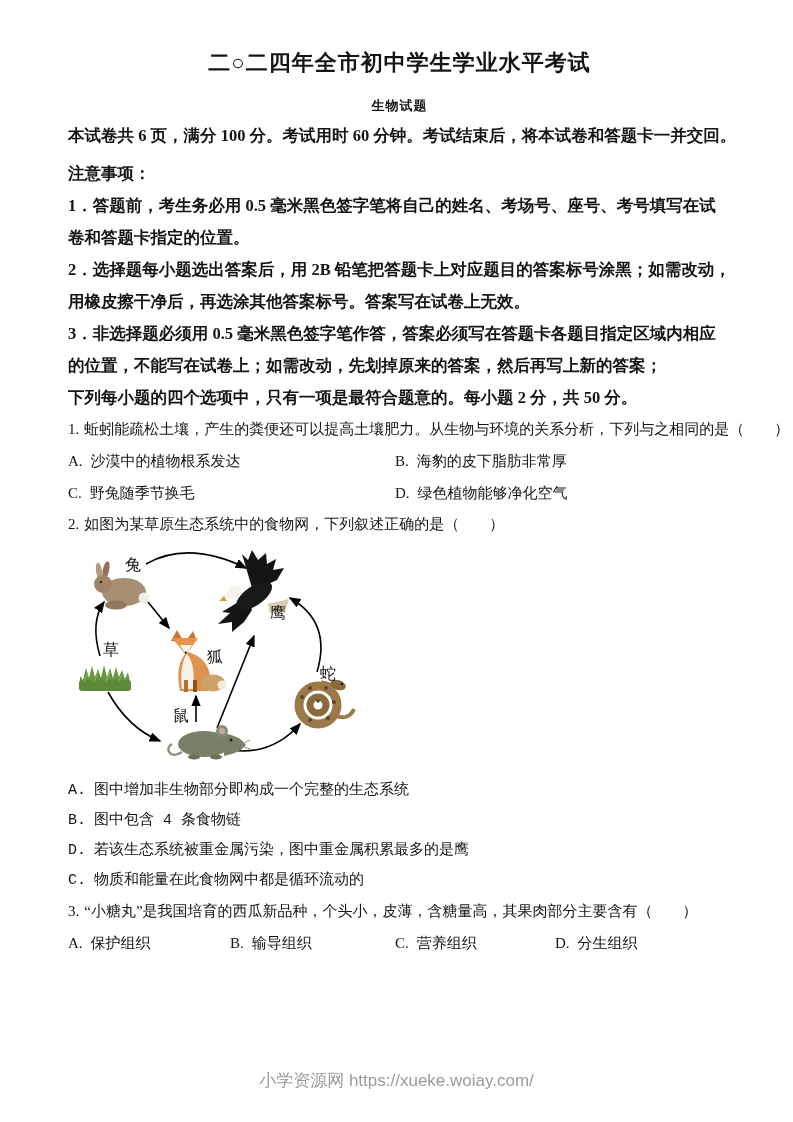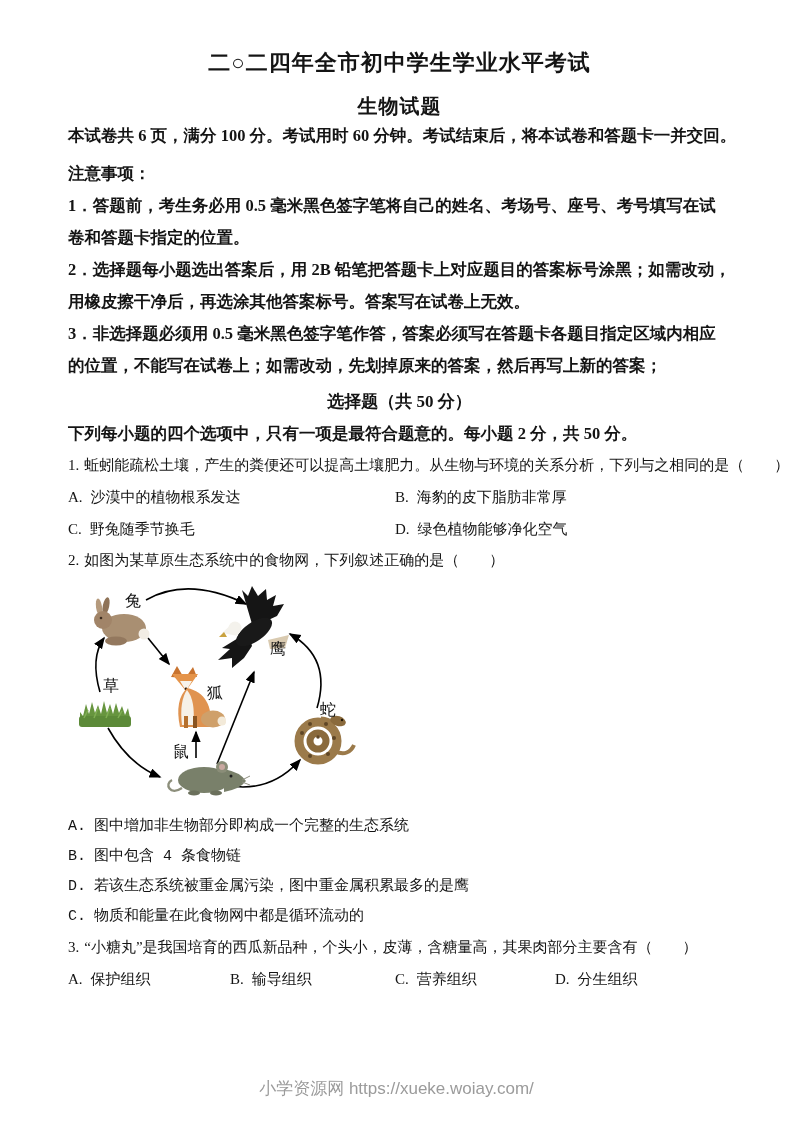--- a/index.html
+++ b/index.html
@@ -2,57 +2,56 @@
 <html><head>
 <meta charset="utf-8">
 <style>
   html,body{margin:0;padding:0;}
   body{
     width:793px;height:1122px;background:#ffffff;position:relative;overflow:hidden;
     font-family:"Liberation Serif","DejaVu Serif",serif;color:#141414;
   }
   .page{padding:48px 62px 0 68px;}
   .title{font-size:22px;font-weight:700;text-align:center;line-height:30px;margin:0;letter-spacing:1px;}
-  .subtitle{font-size:20px;font-weight:700;text-align:center;line-height:28px;margin:14px 0 0 0;letter-spacing:1px;}
+  .subtitle{font-size:13px;font-weight:700;text-align:center;line-height:28px;margin:14px 0 0 0;letter-spacing:1px;}
   .b{font-weight:700;font-size:16.5px;line-height:32px;margin:0;}
   .intro{white-space:nowrap;}
   .notes-heading{margin-top:6px;}
   .section-title{font-size:17px;font-weight:700;text-align:center;line-height:32px;margin:4px 0 0 0;}
   .q{font-weight:400;font-size:15px;line-height:31px;margin:0;}
   .nowrap{white-space:nowrap;}
   .qnum{margin-right:5px;}
   .opts2{display:grid;grid-template-columns:327px 1fr;font-size:15px;line-height:32px;}
   .optline{font-size:15px;line-height:30px;margin:0;font-family:Liberation Mono, monospace;}
   .opts4{display:grid;grid-template-columns:162px 165px 160px 1fr;font-size:15px;line-height:30px;margin-top:1px;}
   .olabel{margin-right:8px;}
   .diagram{position:relative;width:320px;height:230px;margin:4px 0 2px 2px;}
   .diagram .node{position:absolute;}
   .dlabel{position:absolute;font-size:16px;line-height:18px;color:#111;}
   .arrows{position:absolute;left:0;top:0;}
   .footer{
-    position:absolute;left:0;right:0;bottom:22px;text-align:center;
+    position:absolute;left:0;right:0;bottom:30px;text-align:center;
     font-family:"Liberation Sans","DejaVu Sans",sans-serif;font-size:17px;color:#9b9b9b;
   }
 </style>
 </head>
 <body>
 
 <div class="page">
 
   <h1 class="title">二○二四年全市初中学生学业水平考试</h1>
   <h2 class="subtitle">生物试题</h2>
 
   <p class="b intro">本试卷共 6 页，满分 100 分。考试用时 60 分钟。考试结束后，将本试卷和答题卡一并交回。</p>
 
   <p class="b notes-heading">注意事项：</p>
   <p class="b">1．答题前，考生务必用 0.5 毫米黑色签字笔将自己的姓名、考场号、座号、考号填写在试卷和答题卡指定的位置。</p>
   <p class="b">2．选择题每小题选出答案后，用 2B 铅笔把答题卡上对应题目的答案标号涂黑；如需改动，用橡皮擦干净后，再选涂其他答案标号。答案写在试卷上无效。</p>
   <p class="b">3．非选择题必须用 0.5 毫米黑色签字笔作答，答案必须写在答题卡各题目指定区域内相应的位置，不能写在试卷上；如需改动，先划掉原来的答案，然后再写上新的答案；</p>
 
-  <h3 class="section-title">选择题（共 50 分）</h3>
   <p class="b">下列每小题的四个选项中，只有一项是最符合题意的。每小题 2 分，共 50 分。</p>
 
   <p class="q nowrap">
     <span class="qnum">1.</span><span>蚯蚓能疏松土壤，产生的粪便还可以提高土壤肥力。从生物与环境的关系分析，下列与之相同的是（　　）</span>
   </p>
   <div class="opts2">
     <span><span class="olabel">A.</span><span>沙漠中的植物根系发达</span></span>
     <span><span class="olabel">B.</span><span>海豹的皮下脂肪非常厚</span></span>
     <span><span class="olabel">C.</span><span>野兔随季节换毛</span></span>
     <span><span class="olabel">D.</span><span>绿色植物能够净化空气</span></span>

